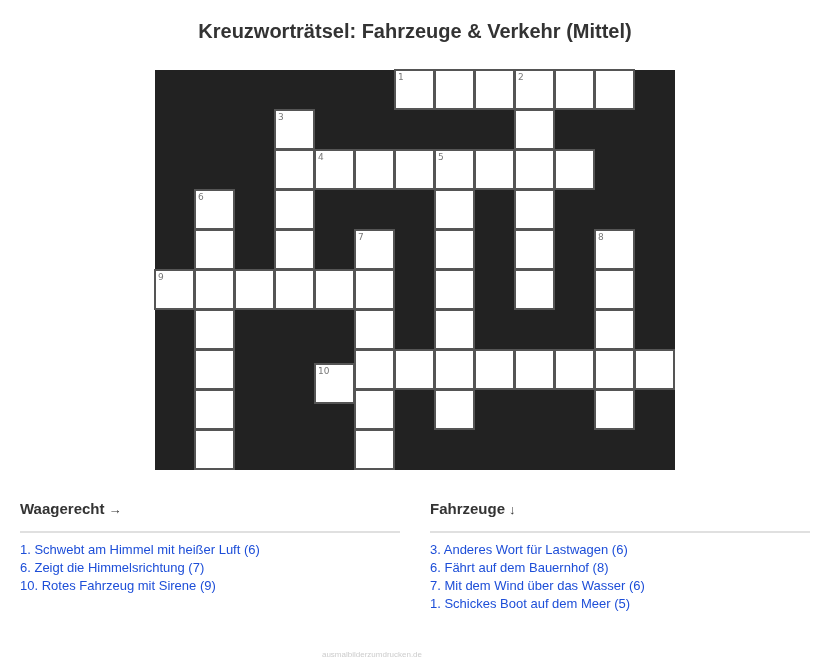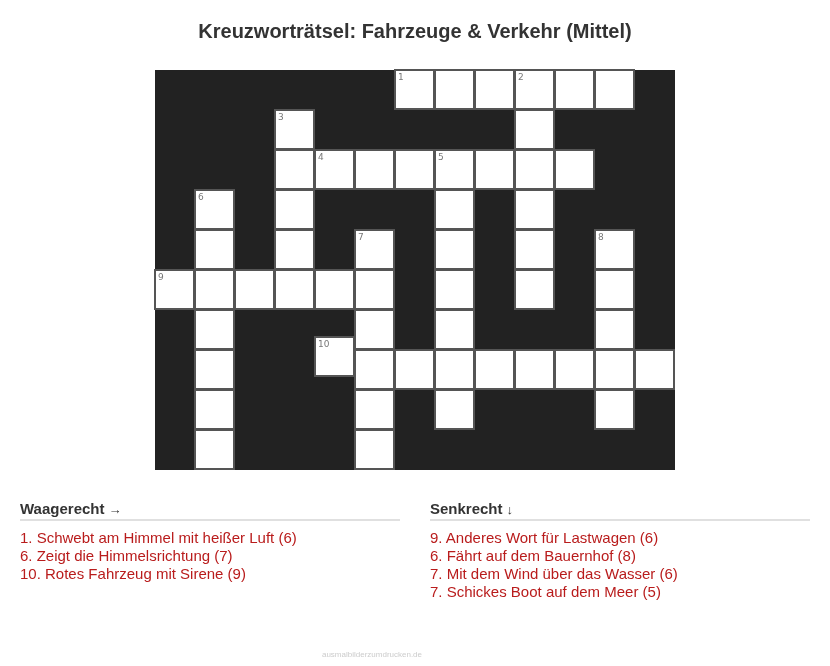--- a/index.html
+++ b/index.html
@@ -19,24 +19,24 @@
   }
   .cell .num {
     position: absolute; left: 2px; top: 1px; font-size: 9px; color: #777;
     font-family: "DejaVu Sans", sans-serif;
   }
   .clues { position: absolute; top: 500px; width: 380px; }
   .clues.across { left: 20px; }
   .clues.down { left: 430px; }
   .clues h2 {
     font-size: 15px; font-weight: bold; color: #333;
-    border-bottom: 2px solid #e0e0e0; padding-bottom: 2px; margin-bottom: 8px;
+    border-bottom: 2px solid #e0e0e0; padding-bottom: 14px; margin-bottom: 8px;
   }
   .clues h2 .arrow { font-weight: normal; font-size: 13px; margin-left: 4px; }
-  .clue { font-size: 15px; color: #b91c1c; line-height: 18px; }
+  .clue { font-size: 13px; color: #1d4ed8; line-height: 18px; }
   .footer {
     position: absolute; left: 0; top: 650px; width: 744px; text-align: center;
     font-size: 8px; color: #cccccc;
   }
 </style>
 </head>
 <body>
 
 <div class="title">Kreuzworträtsel: Fahrzeuge &amp; Verkehr (Mittel)</div>
 
@@ -92,21 +92,21 @@
     <div class="cell" style="left: 159px; top: 199px;"></div>
     <div class="cell" style="left: 199px; top: 199px;"></div>
     <div class="cell" style="left: 279px; top: 199px;"></div>
     <div class="cell" style="left: 359px; top: 199px;"></div>
     <div class="cell" style="left: 439px; top: 199px;"></div>
     <div class="cell" style="left: 39px; top: 239px;"></div>
     <div class="cell" style="left: 199px; top: 239px;"></div>
     <div class="cell" style="left: 279px; top: 239px;"></div>
     <div class="cell" style="left: 439px; top: 239px;"></div>
     <div class="cell" style="left: 39px; top: 279px;"></div>
-    <div class="cell" style="left: 159px; top: 266px;">
+    <div class="cell" style="left: 159px; top: 293px;">
       <span class="num">10</span>
     </div>
     <div class="cell" style="left: 199px; top: 279px;"></div>
     <div class="cell" style="left: 239px; top: 279px;"></div>
     <div class="cell" style="left: 279px; top: 279px;"></div>
     <div class="cell" style="left: 319px; top: 279px;"></div>
     <div class="cell" style="left: 359px; top: 279px;"></div>
     <div class="cell" style="left: 399px; top: 279px;"></div>
     <div class="cell" style="left: 439px; top: 279px;"></div>
     <div class="cell" style="left: 479px; top: 279px;"></div>
@@ -119,20 +119,20 @@
   </div>
 
 <div class="clues across">
   <h2><span>Waagerecht</span><span class="arrow">→</span></h2>
   <div class="clue">1. Schwebt am Himmel mit heißer Luft (6)</div>
   <div class="clue">6. Zeigt die Himmelsrichtung (7)</div>
   <div class="clue">10. Rotes Fahrzeug mit Sirene (9)</div>
 </div>
 
 <div class="clues down">
-  <h2><span>Senkrecht</span><span class="arrow">↓</span></h2>
-  <div class="clue">9. Anderes Wort für Lastwagen (6)</div>
+  <h2><span>Fahrzeuge</span><span class="arrow">↓</span></h2>
+  <div class="clue">3. Anderes Wort für Lastwagen (6)</div>
   <div class="clue">6. Fährt auf dem Bauernhof (8)</div>
   <div class="clue">7. Mit dem Wind über das Wasser (6)</div>
-  <div class="clue">7. Schickes Boot auf dem Meer (5)</div>
+  <div class="clue">1. Schickes Boot auf dem Meer (5)</div>
 </div>
 
 <div class="footer">ausmalbilderzumdrucken.de</div>
 
 </body></html>

